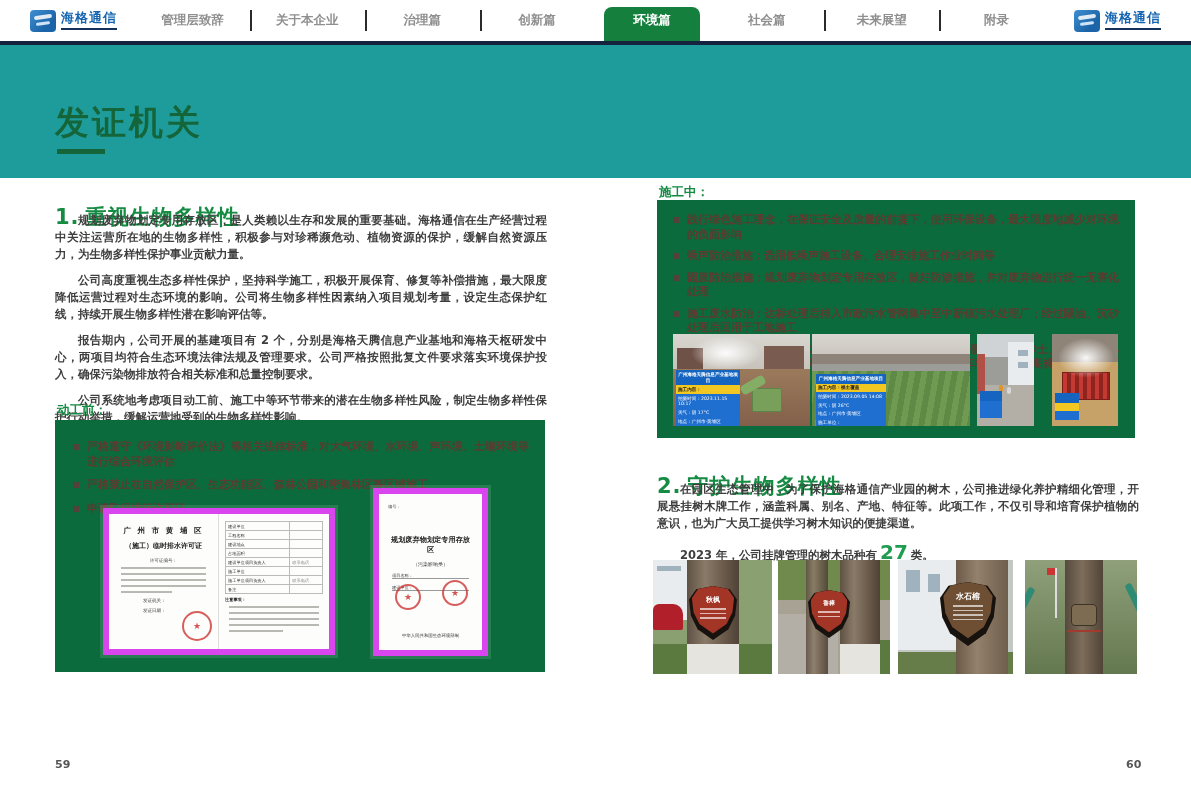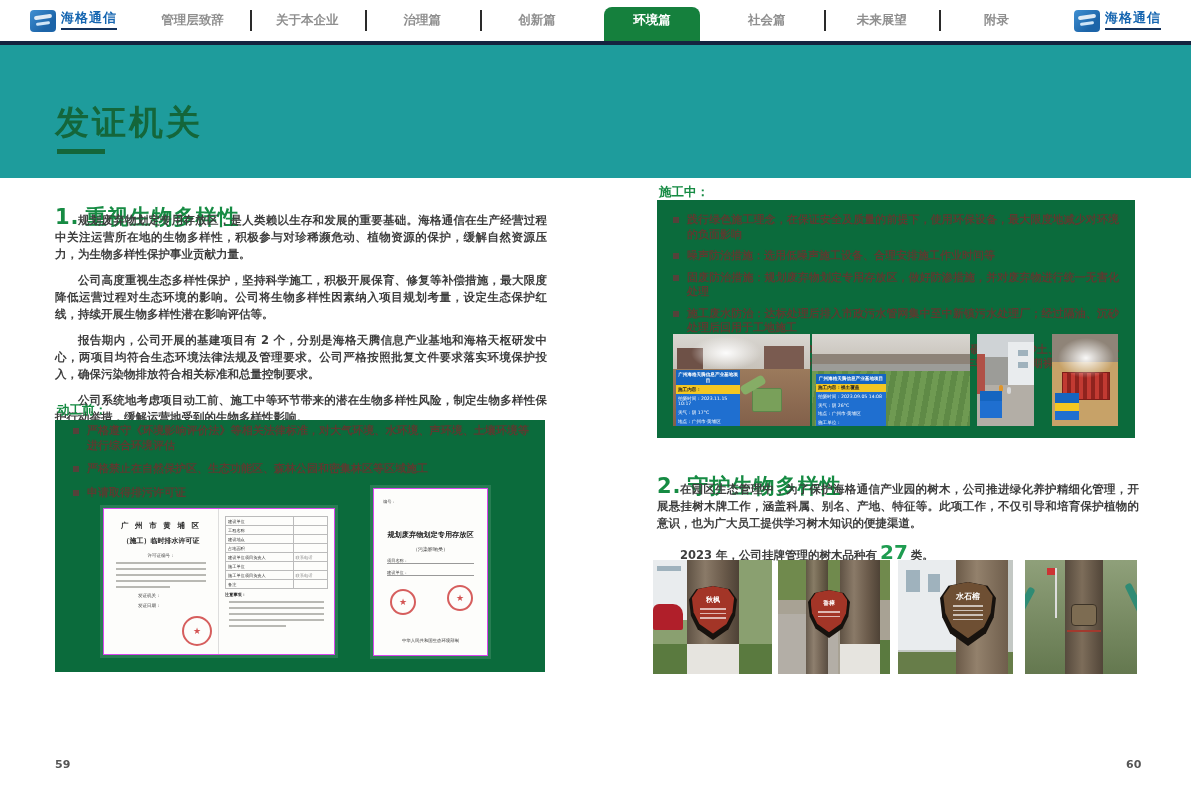--- a/index.html
+++ b/index.html
@@ -42,30 +42,30 @@
   .banner h1 { position:absolute; left:55px; top:55px; font-size:34px; font-weight:900;
                color:#14663a; letter-spacing:3px; }
   .banner .rule { position:absolute; left:57px; top:104px; width:48px; height:5px; background:#14663a; }
 
   
   .sec-head { position:absolute; font-size:21px; font-weight:900; color:#168b43; letter-spacing:1px;margin-top:20px; }
   .sec-head .num { margin-right:6px; }
   .para { font-size:11.5px; font-weight:700; color:#3e3e3e; line-height:17px;
           text-align:justify; text-indent:2em; margin-bottom:9px; }
   .phase-label { position:absolute; font-size:12.5px; font-weight:900; color:#168b43; }
-  .gbox { position:absolute; background:#0b6b3c; padding:4px 16px 0 16px; }
+  .gbox { position:absolute; background:#0b6b3c; padding:20px 16px 0 16px; }
   .gbox ul { list-style:none; }
   .gbox li { position:relative; font-size:11px; font-weight:700; color:#5c3b30;
              line-height:14.5px; padding-left:16px; margin-bottom:9px; text-align:justify; }
   .gbox li:before { content:""; position:absolute; left:2px; top:4px; width:6px; height:6px;
              background:#54423a; }
   .pagenum { position:absolute; bottom:38px; font-size:11px; font-weight:700; color:#555; }
 
   
-  .doc { position:absolute; background:#fdfdfb; border:1px solid #d946ef;
+  .doc { position:absolute; background:#fdfdfb; border:6px solid #d946ef;
          box-shadow:0 0 0 3px rgba(255,255,255,.12); overflow:hidden; }
   .doc-spread { left:48px; top:88px; width:232px; height:147px; display:flex; }
   .doc-pageA { width:50%; height:100%; border-right:1px solid #ddd; position:relative; padding:12px 8px; }
   .doc-pageB { width:50%; height:100%; position:relative; padding:7px 6px; }
   .doc-titleA1 { text-align:center; font-size:7.5px; font-weight:700; color:#222; letter-spacing:2px; }
   .doc-titleA2 { text-align:center; font-size:7px; font-weight:700; color:#222; margin-top:5px; }
   .doc-lineno { font-size:4.5px; color:#444; margin-top:7px; text-align:center;}
   .fill { height:2px; background:#b9b9b4; margin:4px 4px 0 4px; }
   .fill.short { width:55%; }
   .doc-sign { font-size:4.5px; color:#333; margin:5px 0 0 26px; }

